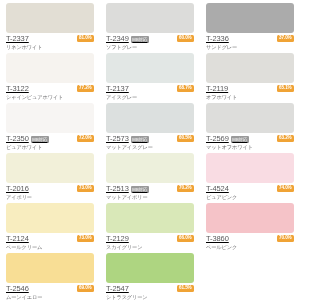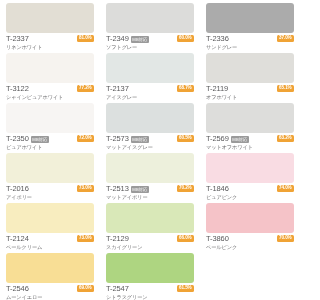--- a/index.html
+++ b/index.html
@@ -16,20 +16,21 @@
     grid-template-columns:repeat(3,100px);
     grid-template-rows:repeat(5,50px);
     box-sizing:border-box;
   }
   .cell{
     position:relative;
     width:100px;height:50px;
     box-sizing:border-box;
     padding:3px 6px 0 6px;
     overflow:hidden;
+    text-decoration:underline;
   }
   .swatch{
     width:88px;height:30px;
     border-radius:3px;
     box-sizing:border-box;
     margin:0 auto;
     display:block;
   }
   .meta{
     position:relative;
@@ -203,21 +204,21 @@
           <span class="mb-badge">MB対応</span>
         </div>
         <span class="pct-badge" style="background: rgb(240, 163, 53);">70.2%</span>
         <div class="name">マットアイボリー</div>
       </div>
     </div>
     <div class="cell">
       <div class="swatch" style="background: rgb(249, 220, 227);"></div>
       <div class="meta">
         <div class="codeline">
-          <span class="code">T-1846</span>
+          <span class="code">T-4524</span>
         </div>
         <span class="pct-badge" style="background: rgb(240, 163, 53);">74.0%</span>
         <div class="name">ピュアピンク</div>
       </div>
     </div>
     <div class="cell">
       <div class="swatch" style="background: rgb(248, 237, 191);"></div>
       <div class="meta">
         <div class="codeline">
           <span class="code">T-2124</span>

